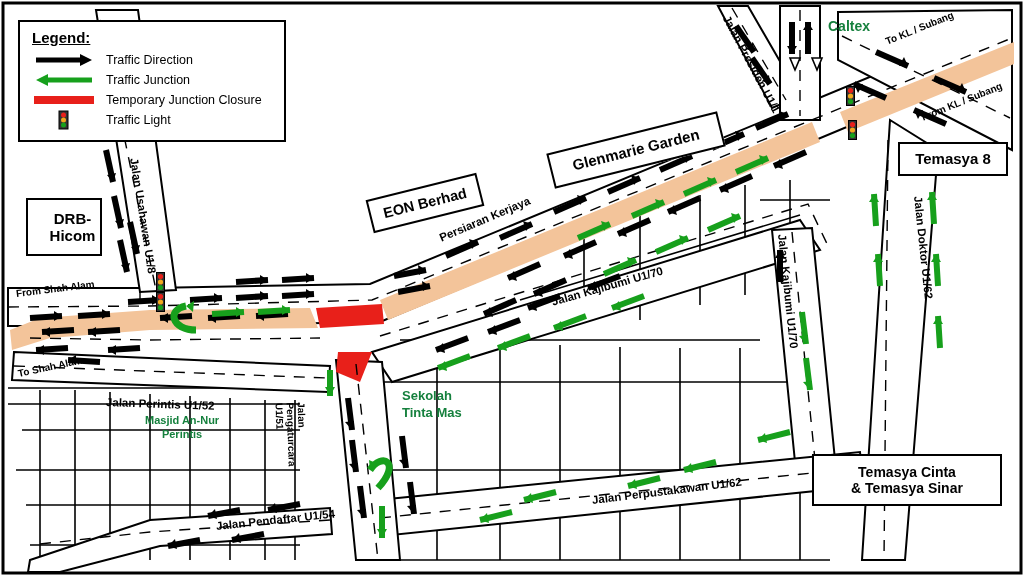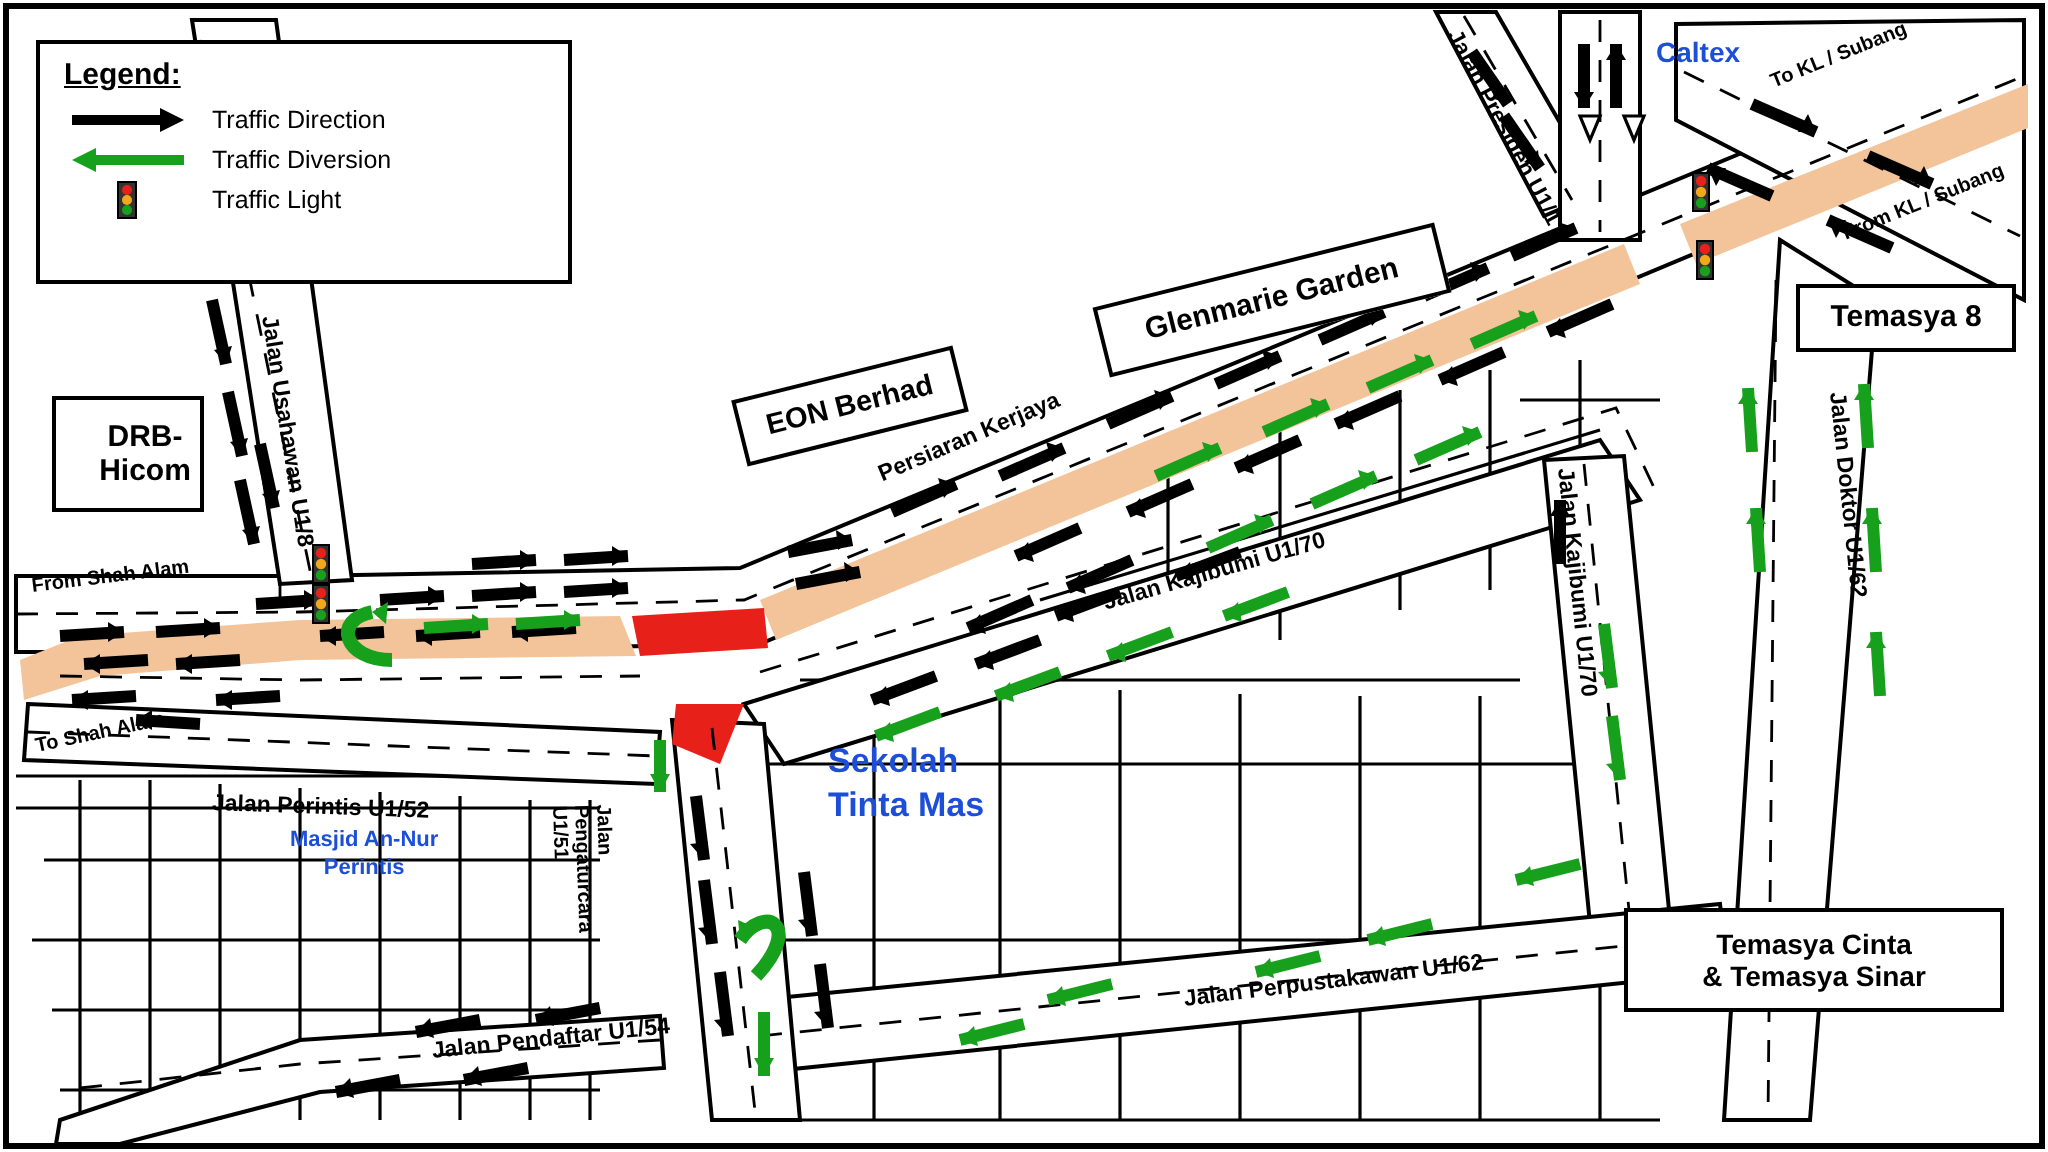--- a/index.html
+++ b/index.html
@@ -14,21 +14,21 @@
   }
 
   
   #legend { left:18px; top:20px; width:268px; height:122px; align-items:flex-start;
             justify-content:flex-start; padding:6px 8px; }
   #legend .ltitle { font-size:15px; font-weight:bold; text-decoration:underline; margin:1px 0 4px 4px; }
   #legend .lrow { display:flex; align-items:center; height:20px; width:100%; }
   #legend .lsym { width:72px; height:20px; position:relative; flex:0 0 72px; }
   #legend .ltext { font-size:12.5px; font-weight:normal; margin-left:6px;text-align:center; }
 
-  .lbl { position:absolute; font-weight:bold; color:#1d4ed8; white-space:nowrap; }
+  .lbl { position:absolute; font-weight:bold; color:#15803d; white-space:nowrap; }
 
   .roadlabel { position:absolute; font-size:11.5px; font-weight:bold; color:#000; white-space:nowrap;
                transform-origin:left center; }
   .roadlabel.sm { font-size:10px; }
 
   .placebox { font-size:15px; }
   .tl { position:absolute; width:9px; height:20px; }
 </style>
 </head>
 <body>
@@ -433,24 +433,32 @@
       <div class="ltext">Traffic Direction</div>
     </div>
 
     <div class="lrow">
       <div class="lsym">
         <svg viewBox="0 0 72 20" width="72" height="20">
             <line x1="20" y1="10" x2="64" y2="10" stroke="#17A01C" stroke-width="5"></line>
             <path d="M20 4 l-12 6 l12 6 z" fill="#17A01C"></path>
           </svg>
       </div>
-      <div class="ltext">Traffic Diversion</div>
+      <div class="ltext">Traffic Junction</div>
     </div>
 
 
+    <div class="lrow">
+      <div class="lsym">
+        <svg viewBox="0 0 72 20" width="72" height="20">
+            <rect x="6" y="6" width="60" height="8" fill="#E8201A"></rect>
+          </svg>
+      </div>
+      <div class="ltext">Temporary Junction Closure</div>
+    </div>
 
     <div class="lrow">
       <div class="lsym">
         <svg viewBox="0 0 72 20" width="72" height="20">
             <rect x="31" y="1" width="9" height="18" fill="#333" stroke="#000"></rect>
             <circle cx="35.5" cy="5" r="2.5" fill="#E8201A"></circle>
             <circle cx="35.5" cy="10" r="2.5" fill="#F2A81D"></circle>
             <circle cx="35.5" cy="15" r="2.5" fill="#17A01C"></circle>
           </svg>
       </div>
@@ -478,21 +486,21 @@
 
   <div class="box placebox" style="left:548px; top:132px; width:176px; height:36px; transform:rotate(-14deg); font-size:15px;">
     <div>Glenmarie Garden</div>
   </div>
 
   <div class="lbl" style="left:145px; top:414px; font-size:11px; text-align:center; line-height:1.25;">
     <div>Masjid  An-Nur</div>
     <div style="text-align:center;">Perintis</div>
   </div>
 
-  <div class="lbl" style="left:402px; top:370px; font-size:17px; line-height:1.3;margin-left:12px;">
+  <div class="lbl" style="left:402px; top:388px; font-size:13px; line-height:1.3;">
     <div>Sekolah</div>
     <div>Tinta Mas</div>
   </div>
 
   <div class="lbl" style="left:828px; top:18px; font-size:14px;">
     <div>Caltex</div>
   </div>
 
   <div class="roadlabel" style="left:134px; top:152px; transform:rotate(81deg);">Jalan Usahawan U1/8</div>
 

